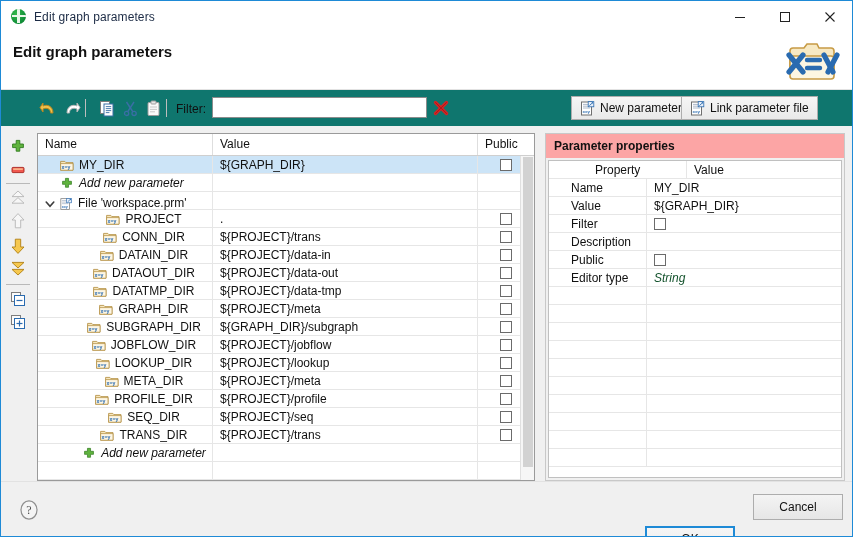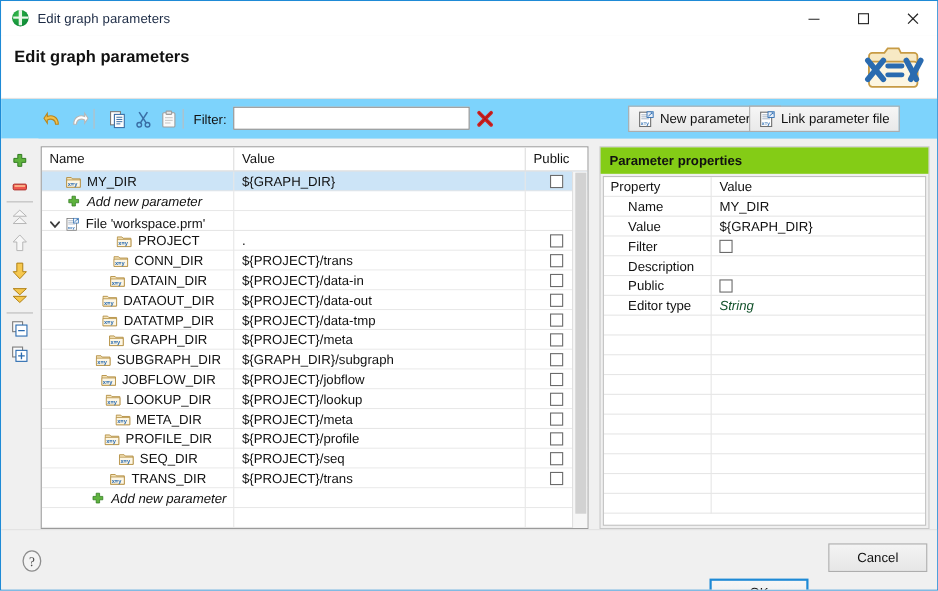--- a/index.html
+++ b/index.html
@@ -58,21 +58,21 @@
     position:absolute; left:12px; top:11px;
     font-size:15px; font-weight:bold; color:#111;
   }
   .logo {
     position:absolute; right:9px; top:4px; width:62px; height:48px;
   }
 
   
   .toolbar {
     position:absolute; left:0; top:89px; right:0; height:36px;
-    background:#7dd3fc;
+    background:#0f766e;
   }
   .tool-ico {
     position:absolute; top:7px; width:22px; height:22px;
     display:flex; align-items:center; justify-content:center;
   }
   .tool-sep {
     position:absolute; top:9px; width:1px; height:18px; background:#bdbdbd;
   }
   .filter-label {
     position:absolute; left:175px; top:12px; font-size:12px; color:#111;
@@ -167,41 +167,41 @@
   }
 
   
   .rpanel {
     position:absolute; left:544px; top:132px; width:300px; height:348px;
     background:#f0f0f0; border:1px solid #c8c8c8;
   }
   .rtitle {
     height:24px; padding:5px 0 0 8px;
     font-size:12px; font-weight:bold; color:#111;
-    background:#84cc16;
+    background:#fca5a5;
   }
   .rtable {
     position:absolute; left:2px; top:26px; right:2px; bottom:2px;
     background:#ffffff; border:1px solid #c0c0c0; overflow:hidden;
   }
   .prow {
     display:flex; height:18px; align-items:center;
     border-bottom:1px solid #e6e6e6;
   }
   .pcell-k {
     width:98px; height:18px; display:flex; align-items:center;
     border-right:1px solid #e6e6e6;
     font-size:12px; color:#111; overflow:hidden; white-space:nowrap;
   }
   .pcell-v {
     flex:1 1 auto; height:18px; display:flex; align-items:center;
     padding-left:7px; font-size:12px; color:#111;
     overflow:hidden; white-space:nowrap;
   }
-  .k0 { padding-left:6px; }
+  .k0 { padding-left:6px;margin-left:40px; }
   .k1 { padding-left:22px; }
   .grey-italic { color:#14532d; font-style:italic; }
 
   
   .bottom {
     position:absolute; left:0; right:0; bottom:0; height:55px;
     background:#f0f0f0; border-top:1px solid #e2e2e2;
   }
   .help { position:absolute; left:17px; top:17px; width:22px; height:22px; }
   .btn {

